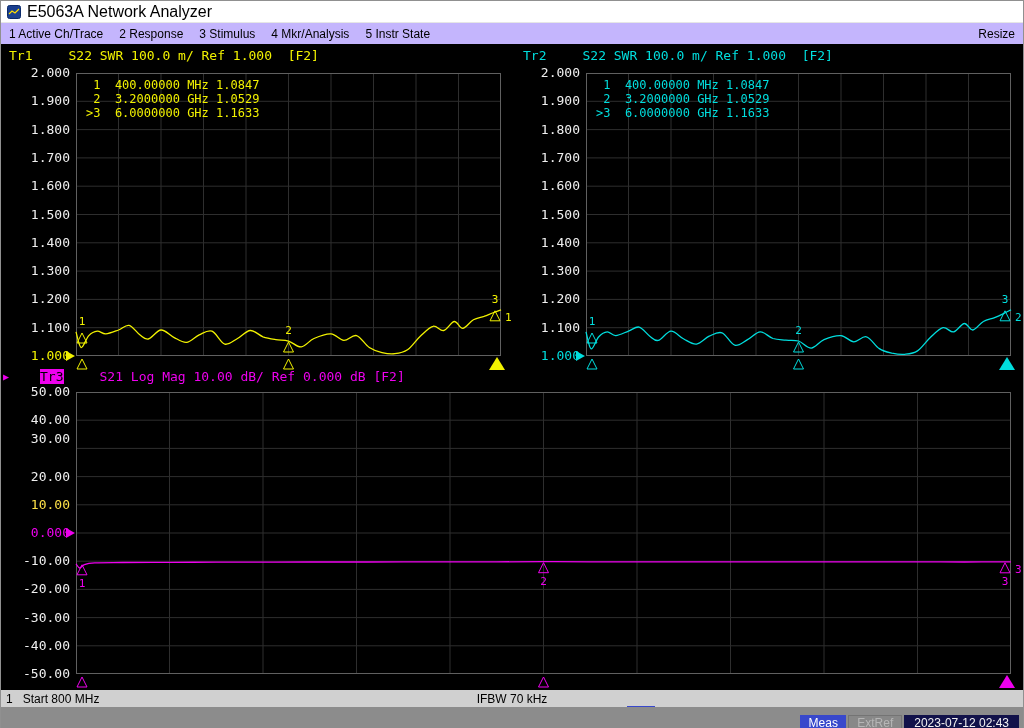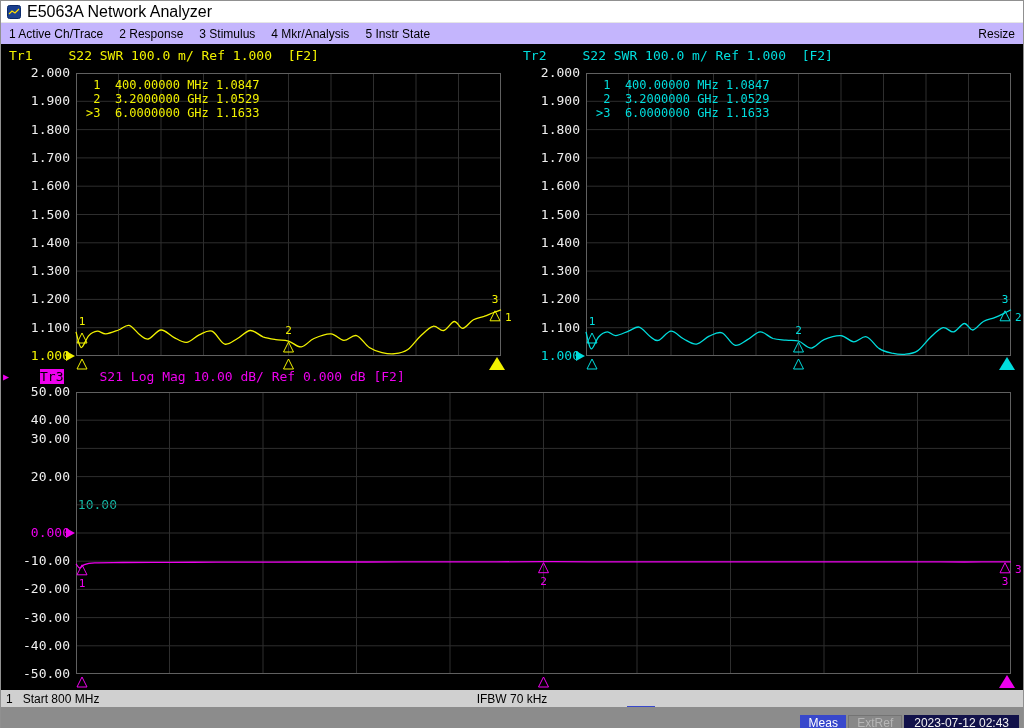--- a/index.html
+++ b/index.html
@@ -208,21 +208,21 @@
         </g>
         <polygon points="421,284 413,297 429,297" fill="#00dede"></polygon>
       </svg>
       <div class="readout" style="left: 595px; top: 34px; color: rgb(0, 222, 222);"> 1  400.00000 MHz 1.0847
  2  3.2000000 GHz 1.0529
 &gt;3  6.0000000 GHz 1.1633</div>
       <div class="ylab" style="left: -1px; top: 340px; color: rgb(240, 240, 240);">50.00</div>
       <div class="ylab" style="left: -1px; top: 368.2px; color: rgb(240, 240, 240);">40.00</div>
       <div class="ylab" style="left: -1px; top: 387px; color: rgb(240, 240, 240);">30.00</div>
       <div class="ylab" style="left: -1px; top: 424.6px; color: rgb(240, 240, 240);">20.00</div>
-      <div class="ylab" style="left: -1px; top: 452.8px; color: #14b8a6; margin-left: 47px;">10.00</div>
+      <div class="ylab" style="left: -1px; top: 452.8px; color: #fde047;">10.00</div>
       <div class="ylab" style="left: -1px; top: 481px; color: rgb(238, 0, 238);">0.000</div>
       <div class="ylab" style="left: -1px; top: 509.2px; color: rgb(240, 240, 240);">-10.00</div>
       <div class="ylab" style="left: -1px; top: 537.4px; color: rgb(240, 240, 240);">-20.00</div>
       <div class="ylab" style="left: -1px; top: 565.6px; color: rgb(240, 240, 240);">-30.00</div>
       <div class="ylab" style="left: -1px; top: 593.8px; color: rgb(240, 240, 240);">-40.00</div>
       <div class="ylab" style="left: -1px; top: 622px; color: rgb(240, 240, 240);">-50.00</div>
       <div class="refarrow" style="left: 65px; top: 484px; border-left: 9px solid rgb(238, 0, 238);"></div>
       <svg width="949" height="299" style="position:absolute;left:75px;top:348px;overflow:visible">
         <line x1="93.5" y1="0" x2="93.5" y2="282" stroke="#2e2e2e" stroke-width="1"></line>
         <line x1="0" y1="28.2" x2="935" y2="28.2" stroke="#2e2e2e" stroke-width="1"></line>

